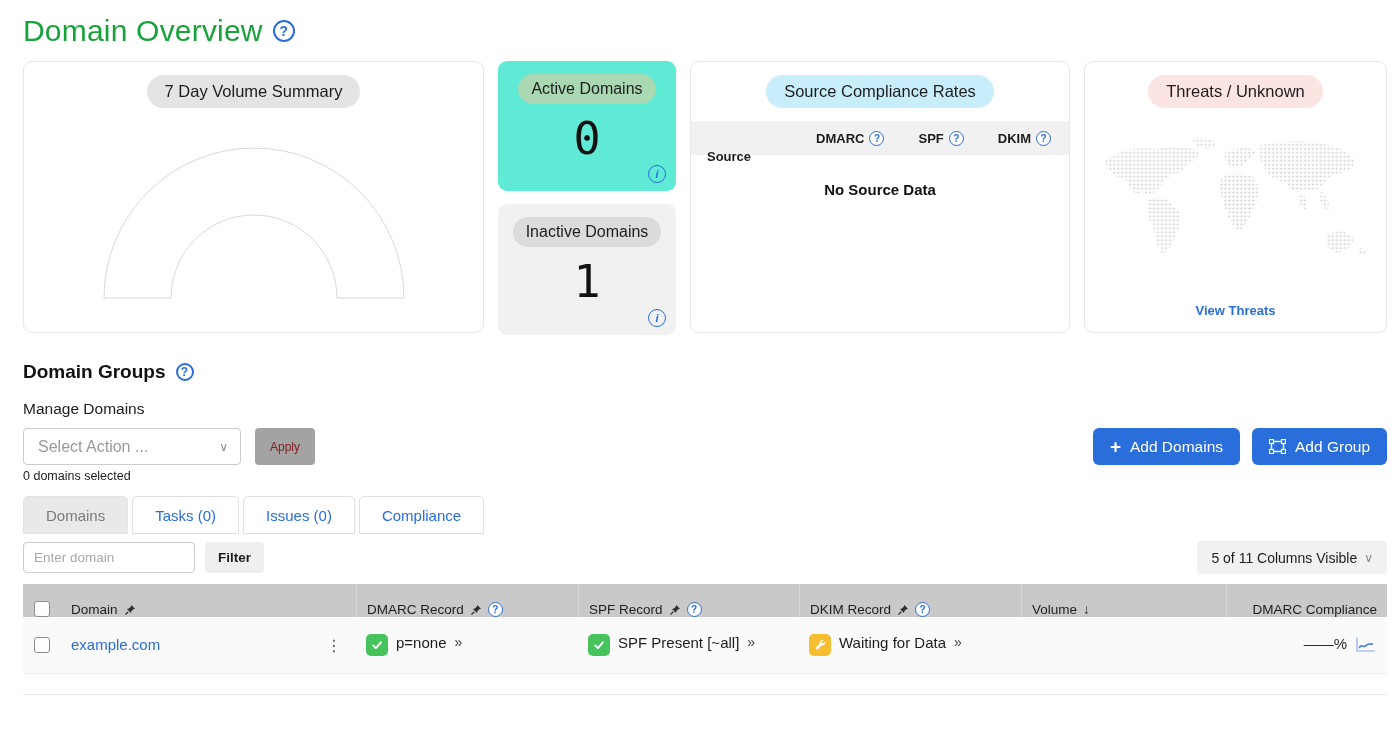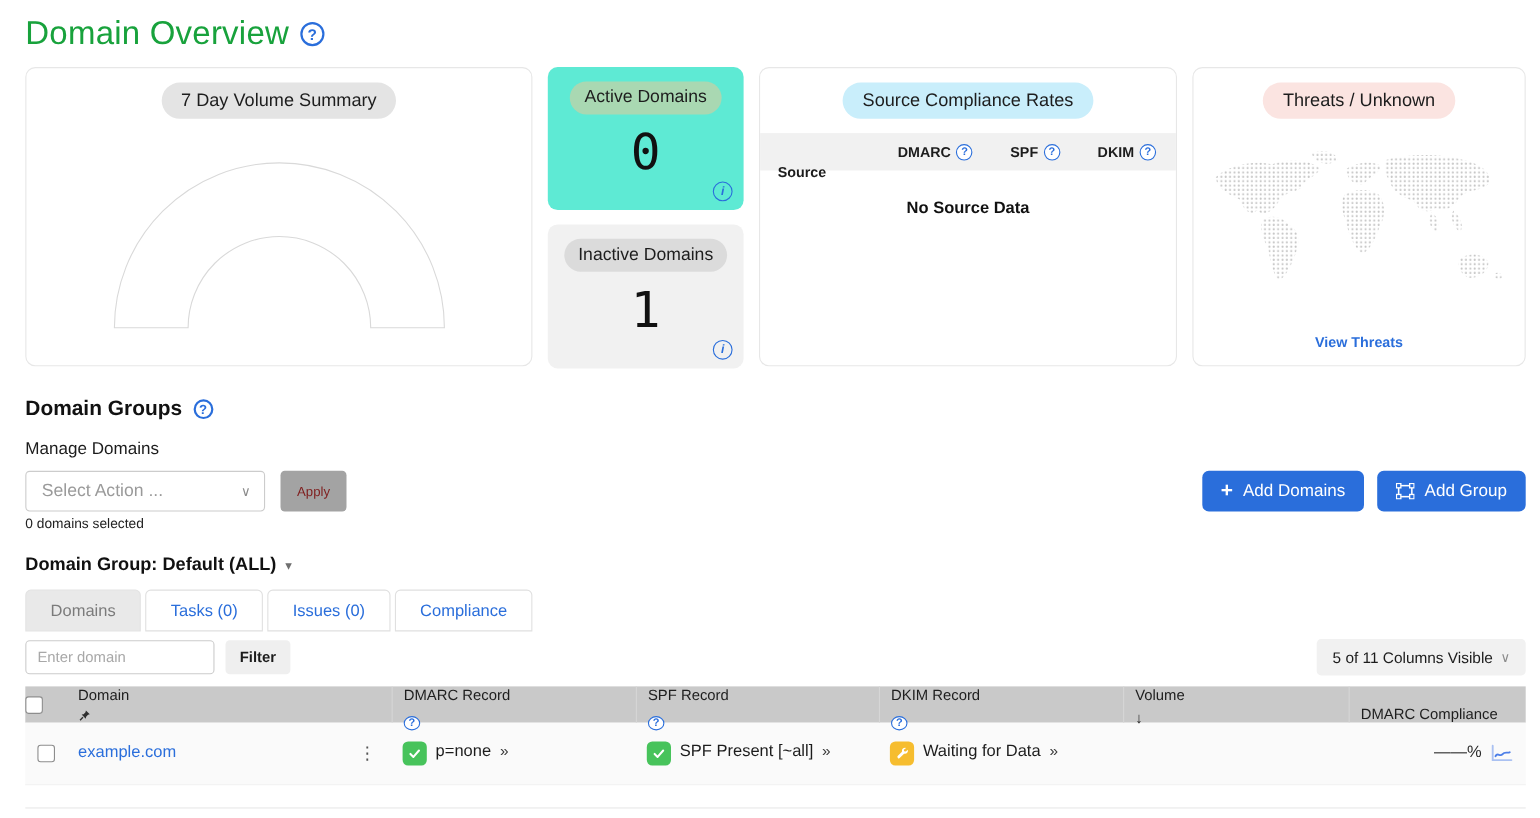--- a/index.html
+++ b/index.html
@@ -85,21 +85,21 @@
     font-size:13.5px; font-family:inherit; color:#333; outline:none; }
   .filter-input::placeholder { color:#a8a8a8; }
   .filter-btn { height:31px; margin-left:10px; padding:0 13px; background:#efefef; border:none; border-radius:4px;
     font-size:13.5px; font-weight:bold; color:#1c1c1c; font-family:inherit; cursor:pointer; }
   .columns-btn { margin-left:auto; height:33px; display:flex; align-items:center; gap:7px; padding:0 14px;
     background:#f1f1f1; border:none; border-radius:4px; font-size:14px; color:#1c1c1c; font-family:inherit; cursor:pointer; }
 
   
   .dg-table { margin-top:10px; }
   .thead { display:flex; align-items:center; height:33px; background:#c9c9c9; font-size:13.5px; color:#1e1e1e; }
-  .th { display:flex; align-items:flex-start; gap:6px; padding-left:10px; height:100%;flex-direction:column; }
+  .th { display:flex; align-items:flex-end; gap:6px; padding-left:10px; height:100%; }
   .th.sep { border-left:1px solid #d6d6d6; }
   .col-check { width:38px; justify-content:center; padding-left:0; }
   .col-domain { width:295px; }
   .col-dmarc { width:222px; }
   .col-spf { width:221px; }
   .col-dkim { width:222px; }
   .col-volume { width:205px; }
   .col-comp { flex:1; justify-content:flex-end; padding-right:10px; }
   .cb { appearance:none; -webkit-appearance:none; width:16px; height:16px; border:1.5px solid #8d8d8d;
     border-radius:3px; background:#fff; cursor:pointer; }
@@ -241,24 +241,20 @@
           <rect x="0.5" y="0.5" width="4" height="4" fill="#2a6edb" stroke="#fff" stroke-width="1.2"></rect>
           <rect x="12.5" y="0.5" width="4" height="4" fill="#2a6edb" stroke="#fff" stroke-width="1.2"></rect>
           <rect x="0.5" y="10.5" width="4" height="4" fill="#2a6edb" stroke="#fff" stroke-width="1.2"></rect>
           <rect x="12.5" y="10.5" width="4" height="4" fill="#2a6edb" stroke="#fff" stroke-width="1.2"></rect>
         </svg>
         <span>Add Group</span>
       </button>
     </div>
   </div>
 
-  <div class="group-label-row">
-    <span class="group-label">Domain Group: Default (ALL)</span>
-    <span class="caret">▾</span>
-  </div>
 
   <div class="tabs">
     <div class="tab active">Domains</div>
     <div class="tab">Tasks (0)</div>
     <div class="tab">Issues (0)</div>
     <div class="tab">Compliance</div>
   </div>
 
   <div class="filter-bar">
     <input class="filter-input" placeholder="Enter domain" style="">

